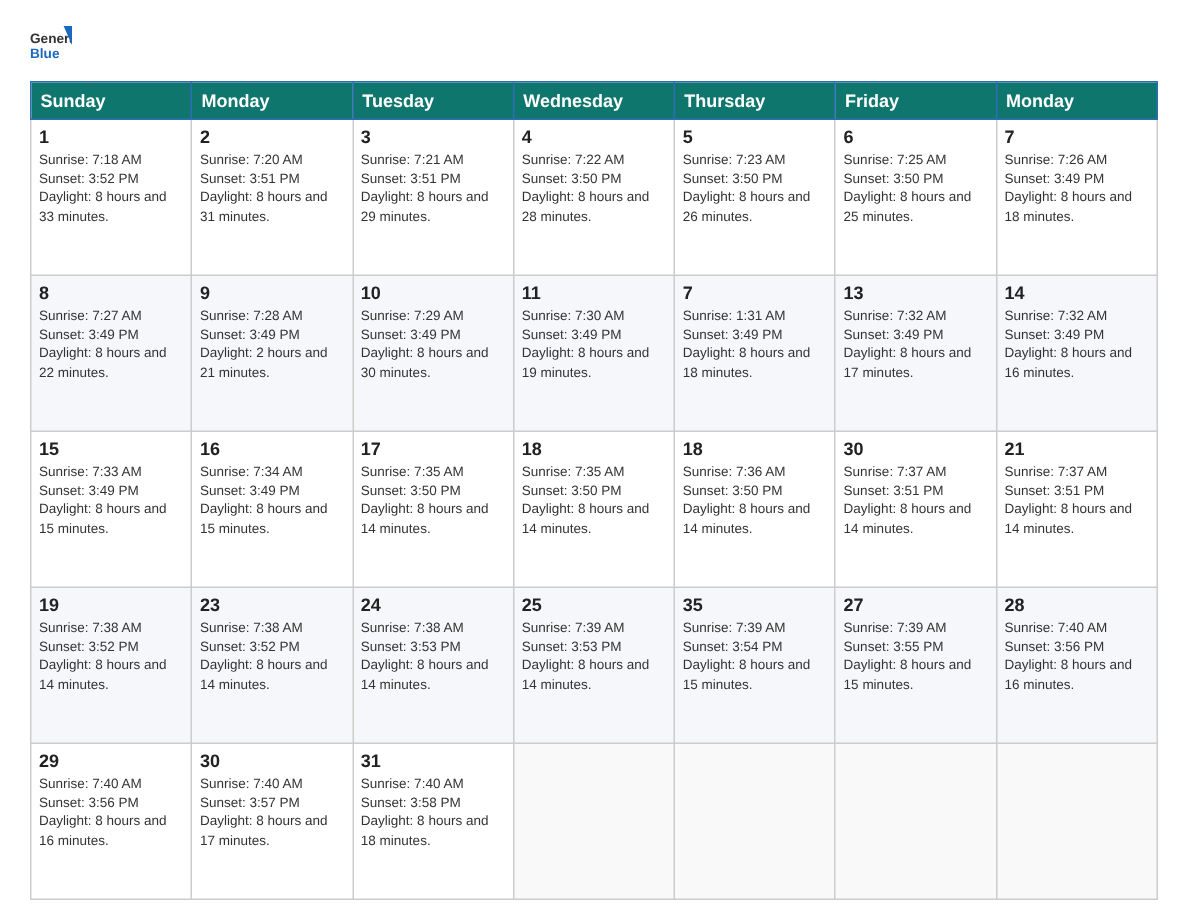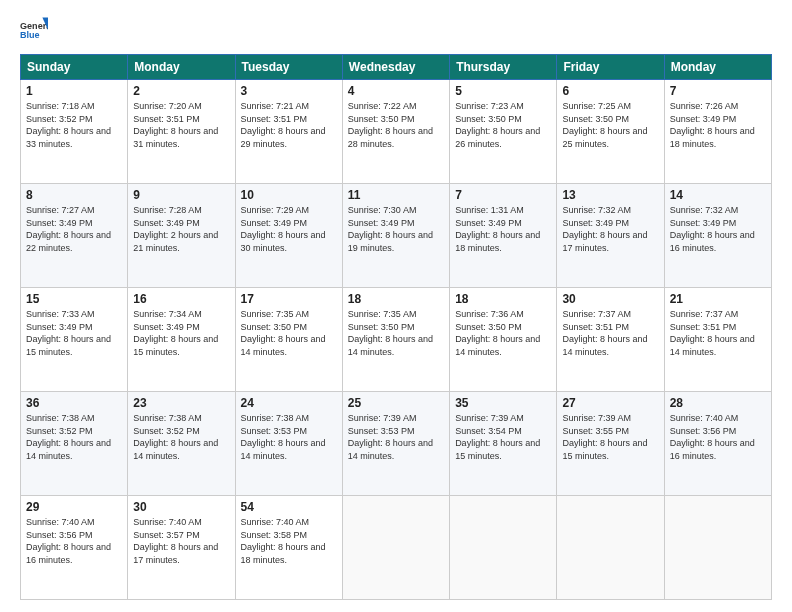--- a/index.html
+++ b/index.html
@@ -289,21 +289,21 @@
         <span class="day-number">21</span>
         <div class="day-info">
           <span>Sunrise: 7:37 AM</span><br>
           <span>Sunset: 3:51 PM</span><br>
           <span>Daylight: 8 hours and 14 minutes.</span>
         </div>
       </td>
         </tr>
         <tr>
           <td>
-        <span class="day-number">36</span>
+        <span class="day-number">19</span>
         <div class="day-info">
           <span>Sunrise: 7:38 AM</span><br>
           <span>Sunset: 3:52 PM</span><br>
           <span>Daylight: 8 hours and 14 minutes.</span>
         </div>
       </td>
           <td>
         <span class="day-number">23</span>
         <div class="day-info">
           <span>Sunrise: 7:38 AM</span><br>
@@ -363,21 +363,21 @@
       </td>
           <td>
         <span class="day-number">30</span>
         <div class="day-info">
           <span>Sunrise: 7:40 AM</span><br>
           <span>Sunset: 3:57 PM</span><br>
           <span>Daylight: 8 hours and 17 minutes.</span>
         </div>
       </td>
           <td>
-        <span class="day-number">54</span>
+        <span class="day-number">31</span>
         <div class="day-info">
           <span>Sunrise: 7:40 AM</span><br>
           <span>Sunset: 3:58 PM</span><br>
           <span>Daylight: 8 hours and 18 minutes.</span>
         </div>
       </td>
           <td class="empty-cell"></td>
           <td class="empty-cell"></td>
           <td class="empty-cell"></td>
           <td class="empty-cell"></td>

